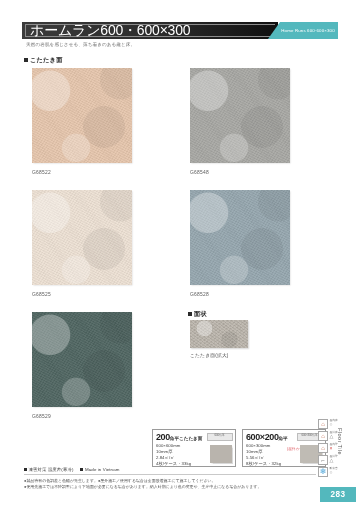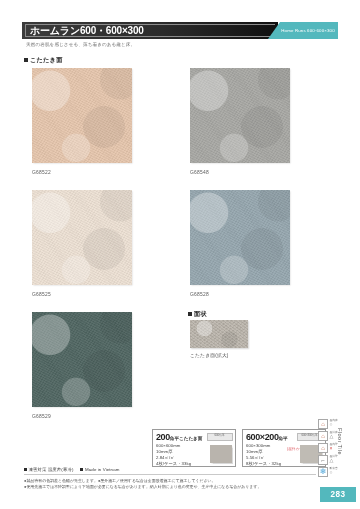--- a/index.html
+++ b/index.html
@@ -28,22 +28,22 @@
   }
   .header-bar-inner {
     position: absolute; left: 3px; top: 2px;
     width: 250px; height: 13px;
     border: 1px solid #8c8c8c;
     border-right: none;
   }
   .header-title {
     position: absolute; left: 8px; top: 1px;
     color: #ffffff;
-    font-size: 10px;
-    font-weight: bold;
+    font-size: 14px;
+    font-weight: normal;
     letter-spacing: -0.2px;
     line-height: 15px;
     white-space: nowrap;
   }
   .header-tab {
     position: absolute; left: 246px; top: 0;
     width: 70px; height: 17px;
     background: #53b8bd;
     clip-path: polygon(12px 0, 100% 0, 100% 100%, 0 100%);
   }

